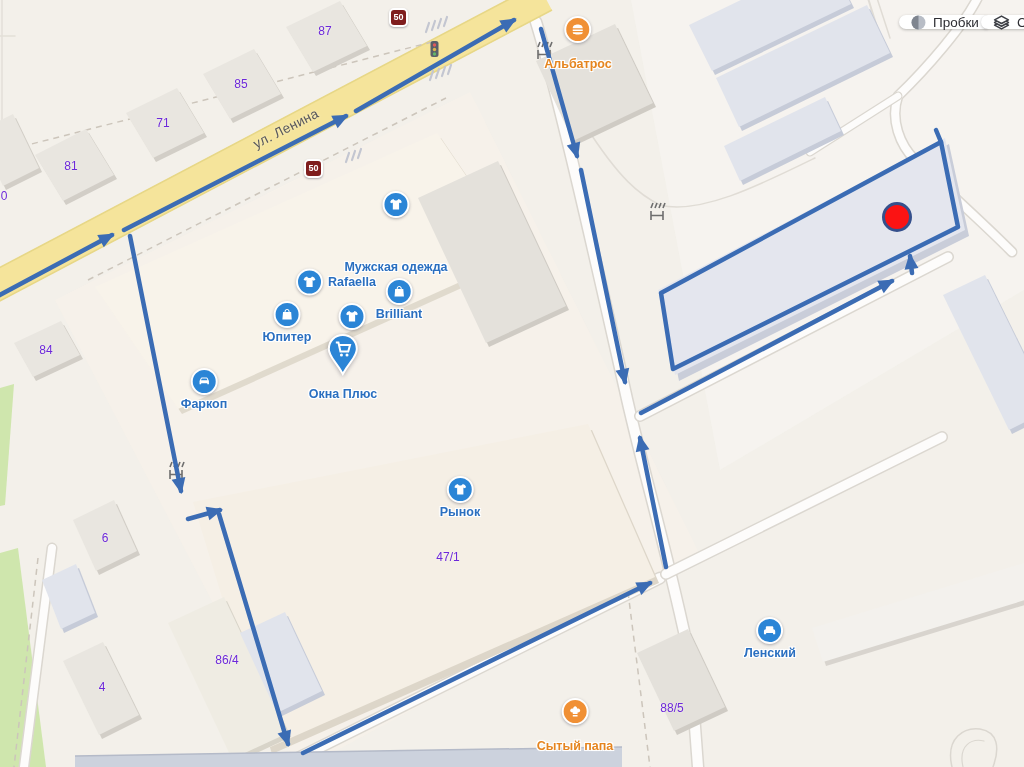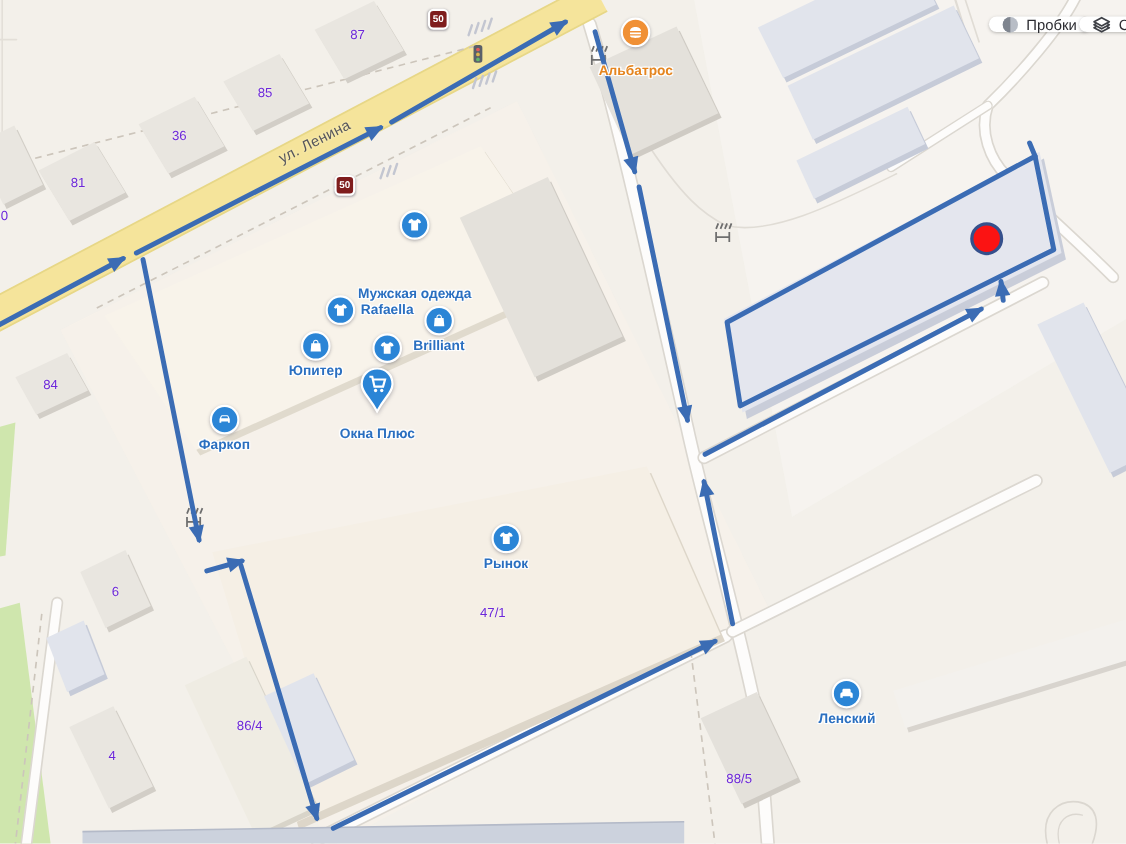--- a/index.html
+++ b/index.html
@@ -272,40 +272,40 @@
 
 <div class="sign50" style="left:389px;top:8px;">
       <span>50</span>
     </div>
 <div class="sign50" style="left:304px;top:159px;">
       <span>50</span>
     </div>
 
 <span class="bnum" style="left:325px;top:31px;">87</span>
 <span class="bnum" style="left:241px;top:84px;">85</span>
-<span class="bnum" style="left:163px;top:123px;">36</span>
+<span class="bnum" style="left:163px;top:123px;">71</span>
 <span class="bnum" style="left:71px;top:166px;">81</span>
 <span class="bnum" style="left:4px;top:196px;">0</span>
 <span class="bnum" style="left:46px;top:350px;">84</span>
 <span class="bnum" style="left:105px;top:538px;">6</span>
 <span class="bnum" style="left:102px;top:687px;">4</span>
 <span class="bnum" style="left:448px;top:557px;">47/1</span>
 <span class="bnum" style="left:227px;top:660px;">86/4</span>
 <span class="bnum" style="left:672px;top:708px;">88/5</span>
 
 <div class="poi" style="left:578px;top:16px;">
   <span class="badge orange">
     <svg viewBox="0 0 24 24" fill="#fff">
           <path d="M4 10 C4 5.5 8 4 12 4 C16 4 20 5.5 20 10 Z M4 12 H20 V14.5 H4 Z M4 16.5 H20 C20 19 18 20 12 20 C6 20 4 19 4 16.5 Z"></path>
         </svg>
   </span>
   <span class="plabel orange">Альбатрос</span>
 </div>
 
-<div class="poi" style="left:377px;top:191px;gap:43px;">
+<div class="poi" style="left:396px;top:191px;gap:43px;">
   <span class="badge">
     <svg viewBox="0 0 24 24" fill="#fff">
           <path d="M8 3 L4.5 4.8 2.5 8.3 5.5 10 7 8.6 7 20 17 20 17 8.6 18.5 10 21.5 8.3 19.5 4.8 16 3 C15 5 13.5 5.6 12 5.6 C10.5 5.6 9 5 8 3 Z"></path>
         </svg>
   </span>
   <span class="plabel">Мужская одежда</span>
 </div>
 
 <div class="poi side" style="left:296px;top:282px;">
   <span class="badge">
@@ -368,20 +368,28 @@
 
 <div class="poi" style="left:460px;top:476px;">
   <span class="badge">
     <svg viewBox="0 0 24 24" fill="#fff">
           <path d="M8 3 L4.5 4.8 2.5 8.3 5.5 10 7 8.6 7 20 17 20 17 8.6 18.5 10 21.5 8.3 19.5 4.8 16 3 C15 5 13.5 5.6 12 5.6 C10.5 5.6 9 5 8 3 Z"></path>
         </svg>
   </span>
   <span class="plabel">Рынок</span>
 </div>
 
+<div class="poi" style="left:575px;top:698px;">
+  <span class="badge orange">
+    <svg viewBox="0 0 24 24" fill="#fff">
+          <path d="M8.2 13.5 C4.5 13.5 3 10.8 4.5 8.6 C5.5 7.2 7.3 6.8 8.6 7.6 C9 5 10.3 3.5 12 3.5 C13.7 3.5 15 5 15.4 7.6 C16.7 6.8 18.5 7.2 19.5 8.6 C21 10.8 19.5 13.5 15.8 13.5 V16 H8.2 Z M8.2 17.5 H15.8 V20 H8.2 Z"></path>
+        </svg>
+  </span>
+  <span class="plabel orange">Сытый папа</span>
+</div>
 
 <div class="poi" style="left:770px;top:617px;">
   <span class="badge">
     <svg viewBox="0 0 24 24" fill="#fff">
           <path d="M6 10 V7 C6 5.9 6.9 5 8 5 H16 C17.1 5 18 5.9 18 7 V10 C19.7 10 21 11.3 21 13 V18 H17.5 V16 H6.5 V18 H3 V13 C3 11.3 4.3 10 6 10 Z"></path>
         </svg>
   </span>
   <span class="plabel">Ленский</span>
 </div>
 

